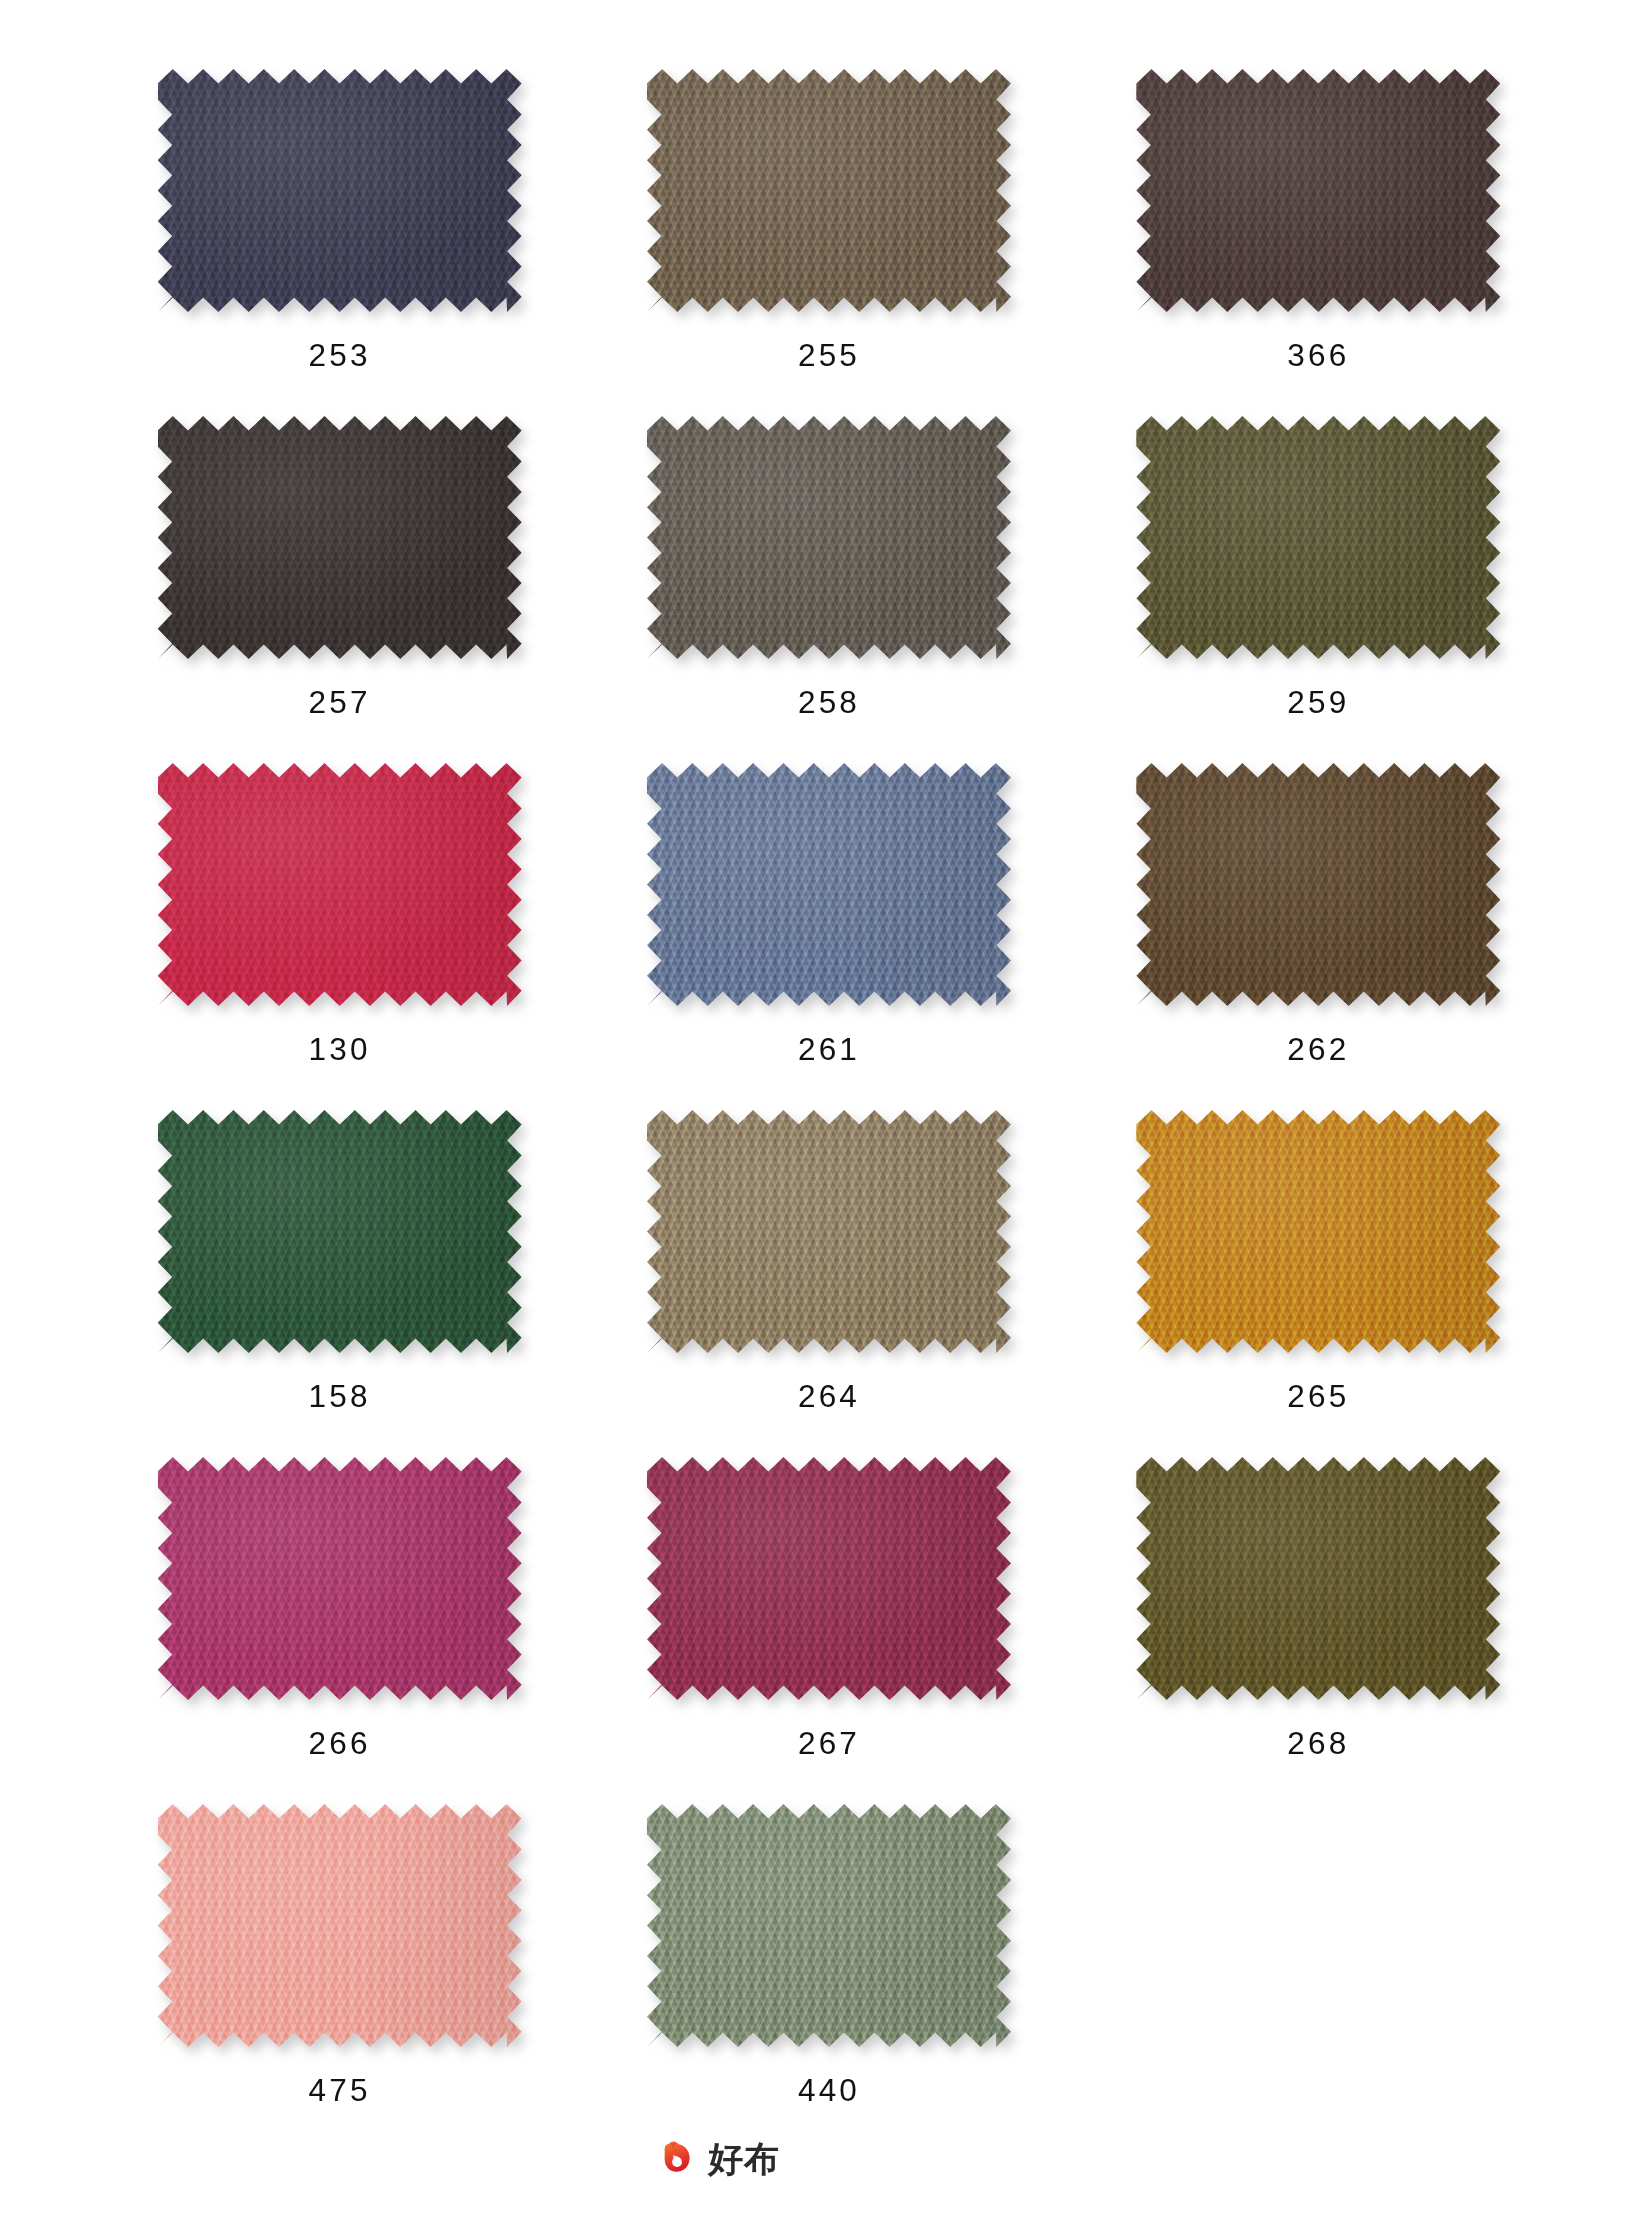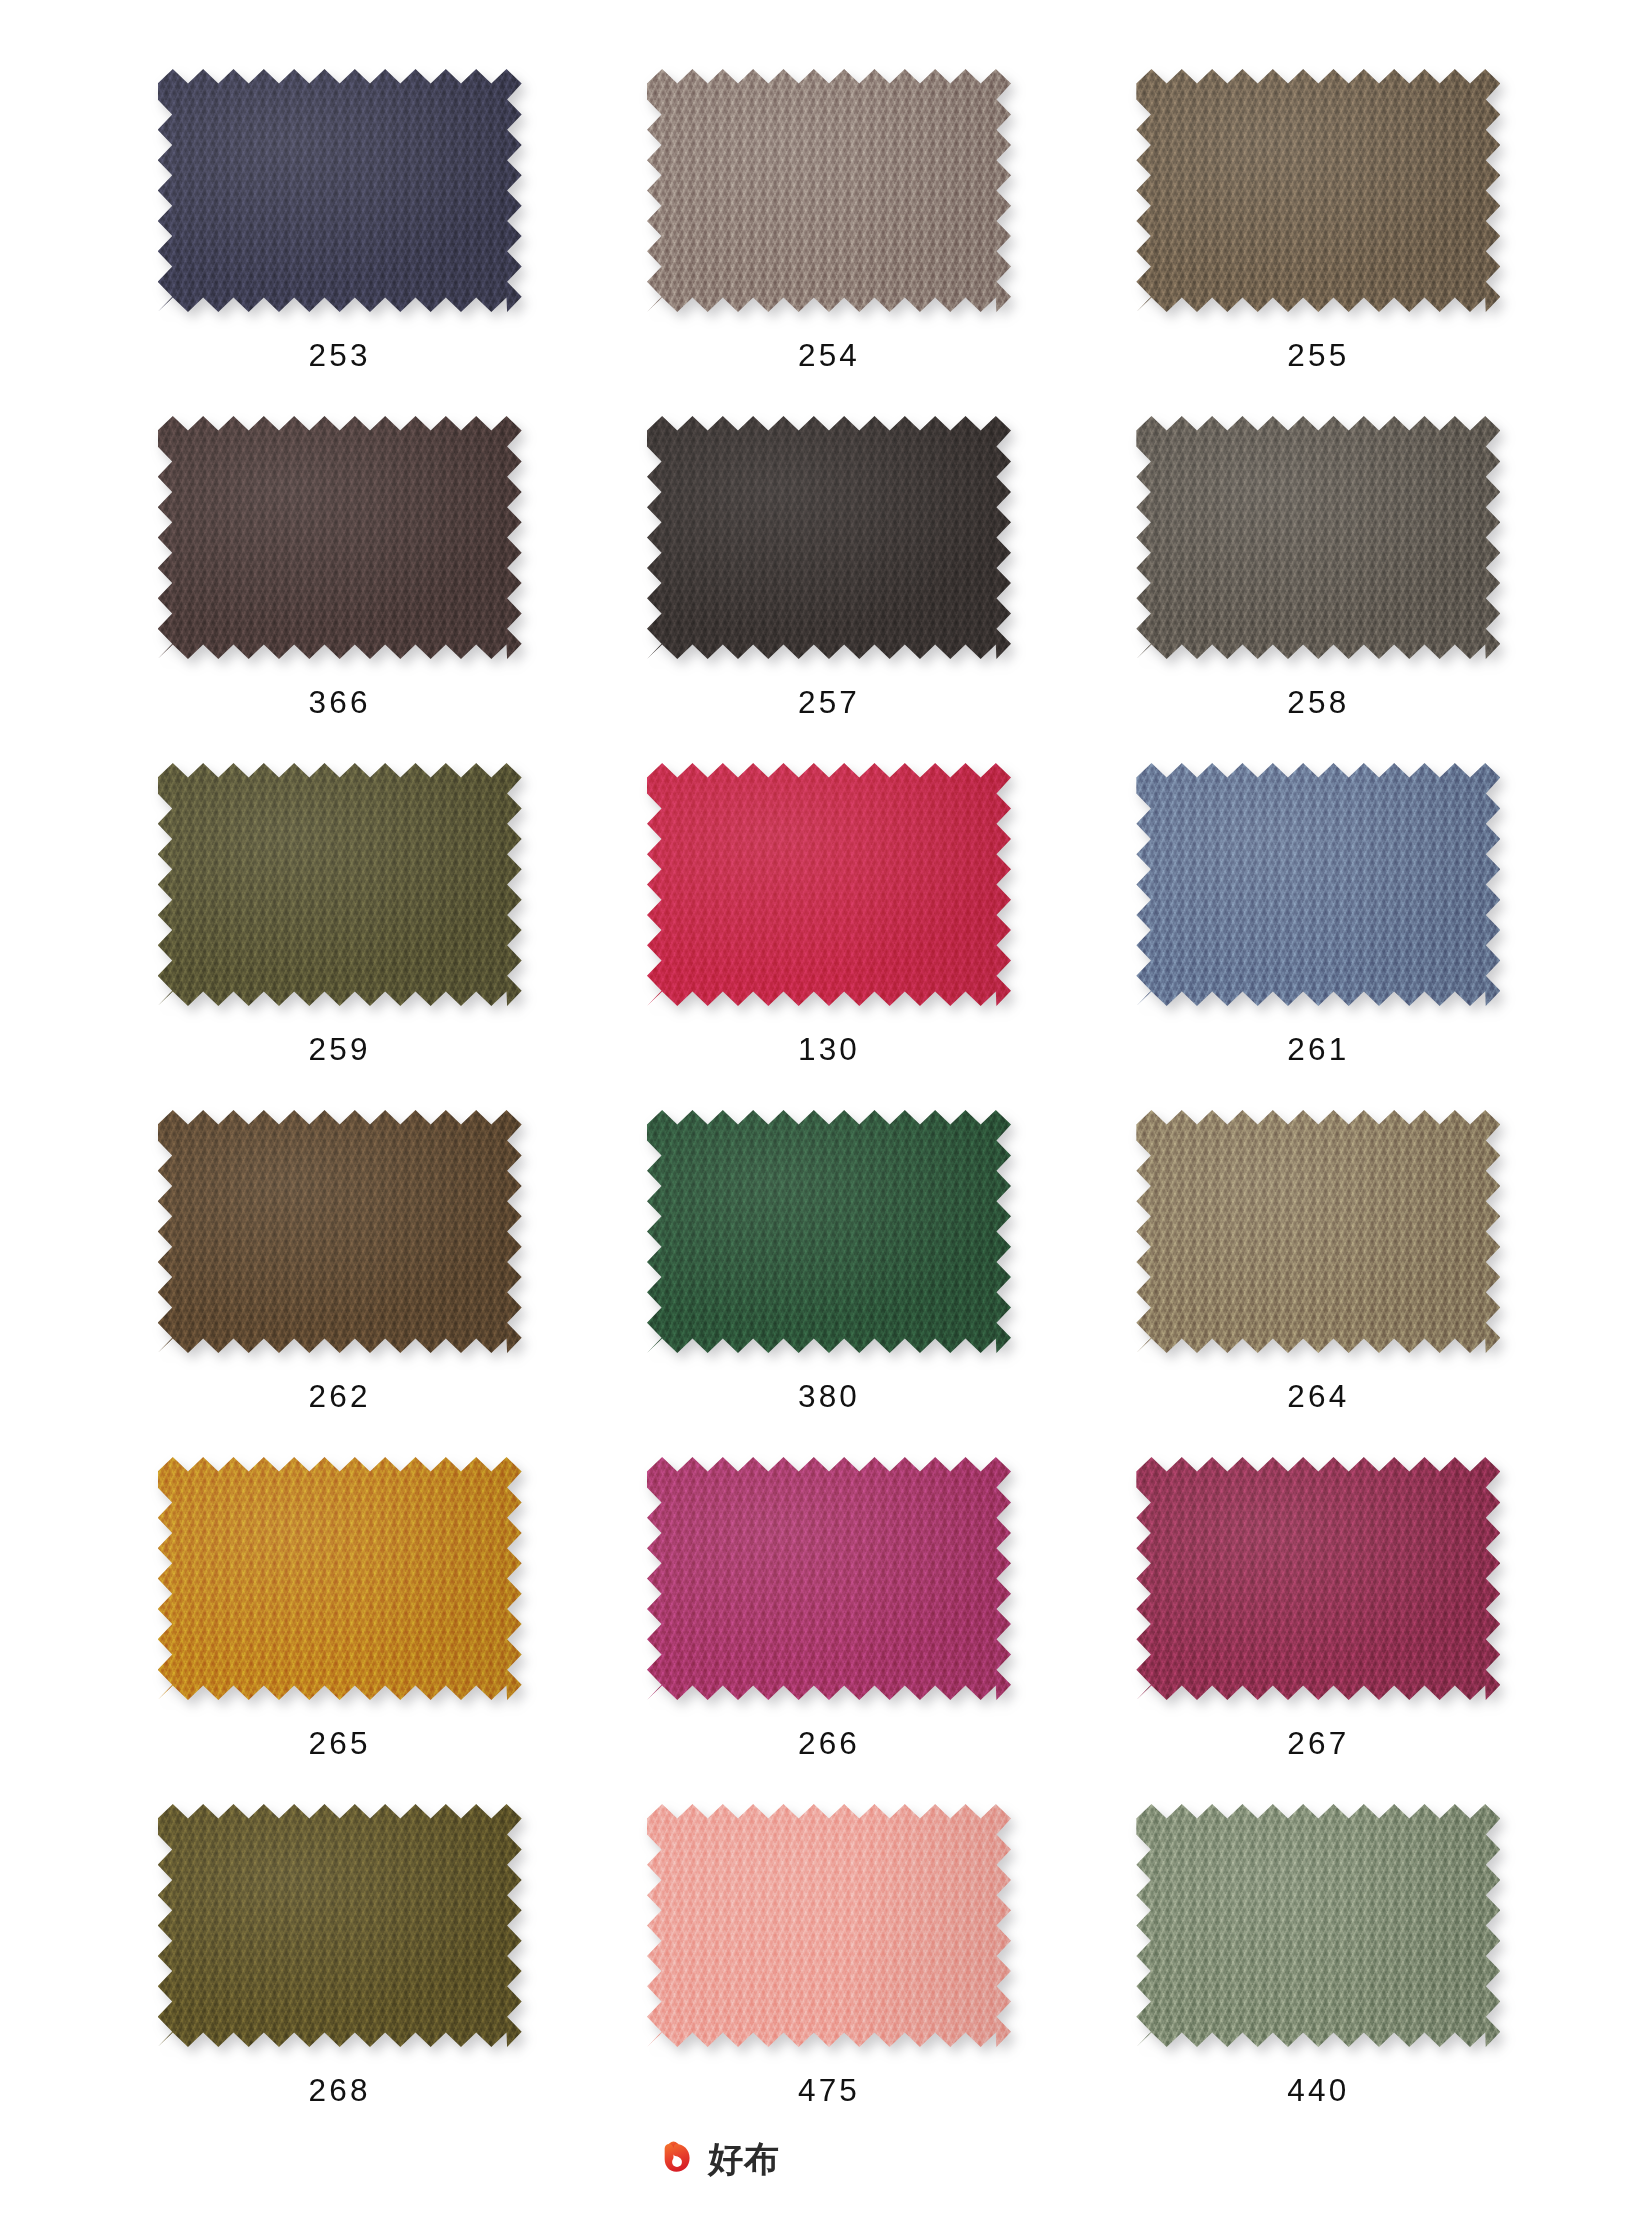--- a/index.html
+++ b/index.html
@@ -195,29 +195,20 @@
         <div class="swatch-shadow">
           <div class="swatch" style="background-color: rgb(61, 61, 82);">
             <div class="weave"></div>
             <div class="sheen"></div>
           </div>
         </div>
         <div class="swatch-label">253</div>
       </div>
       <div class="swatch-cell">
         <div class="swatch-shadow">
-          <div class="swatch" style="background-color: rgb(141, 124, 116);">
-            <div class="weave"></div>
-            <div class="sheen"></div>
-          </div>
-        </div>
-        <div class="swatch-label">254</div>
-      </div>
-      <div class="swatch-cell">
-        <div class="swatch-shadow">
           <div class="swatch" style="background-color: rgb(111, 96, 77);">
             <div class="weave"></div>
             <div class="sheen"></div>
           </div>
         </div>
         <div class="swatch-label">255</div>
       </div>
       <div class="swatch-cell">
         <div class="swatch-shadow">
           <div class="swatch" style="background-color: rgb(75, 59, 57);">
@@ -281,21 +272,21 @@
         </div>
         <div class="swatch-label">262</div>
       </div>
       <div class="swatch-cell">
         <div class="swatch-shadow">
           <div class="swatch" style="background-color: rgb(44, 83, 56);">
             <div class="weave"></div>
             <div class="sheen"></div>
           </div>
         </div>
-        <div class="swatch-label">380</div>
+        <div class="swatch-label">158</div>
       </div>
       <div class="swatch-cell">
         <div class="swatch-shadow">
           <div class="swatch" style="background-color: rgb(139, 123, 96);">
             <div class="weave"></div>
             <div class="sheen"></div>
           </div>
         </div>
         <div class="swatch-label">264</div>
       </div>

